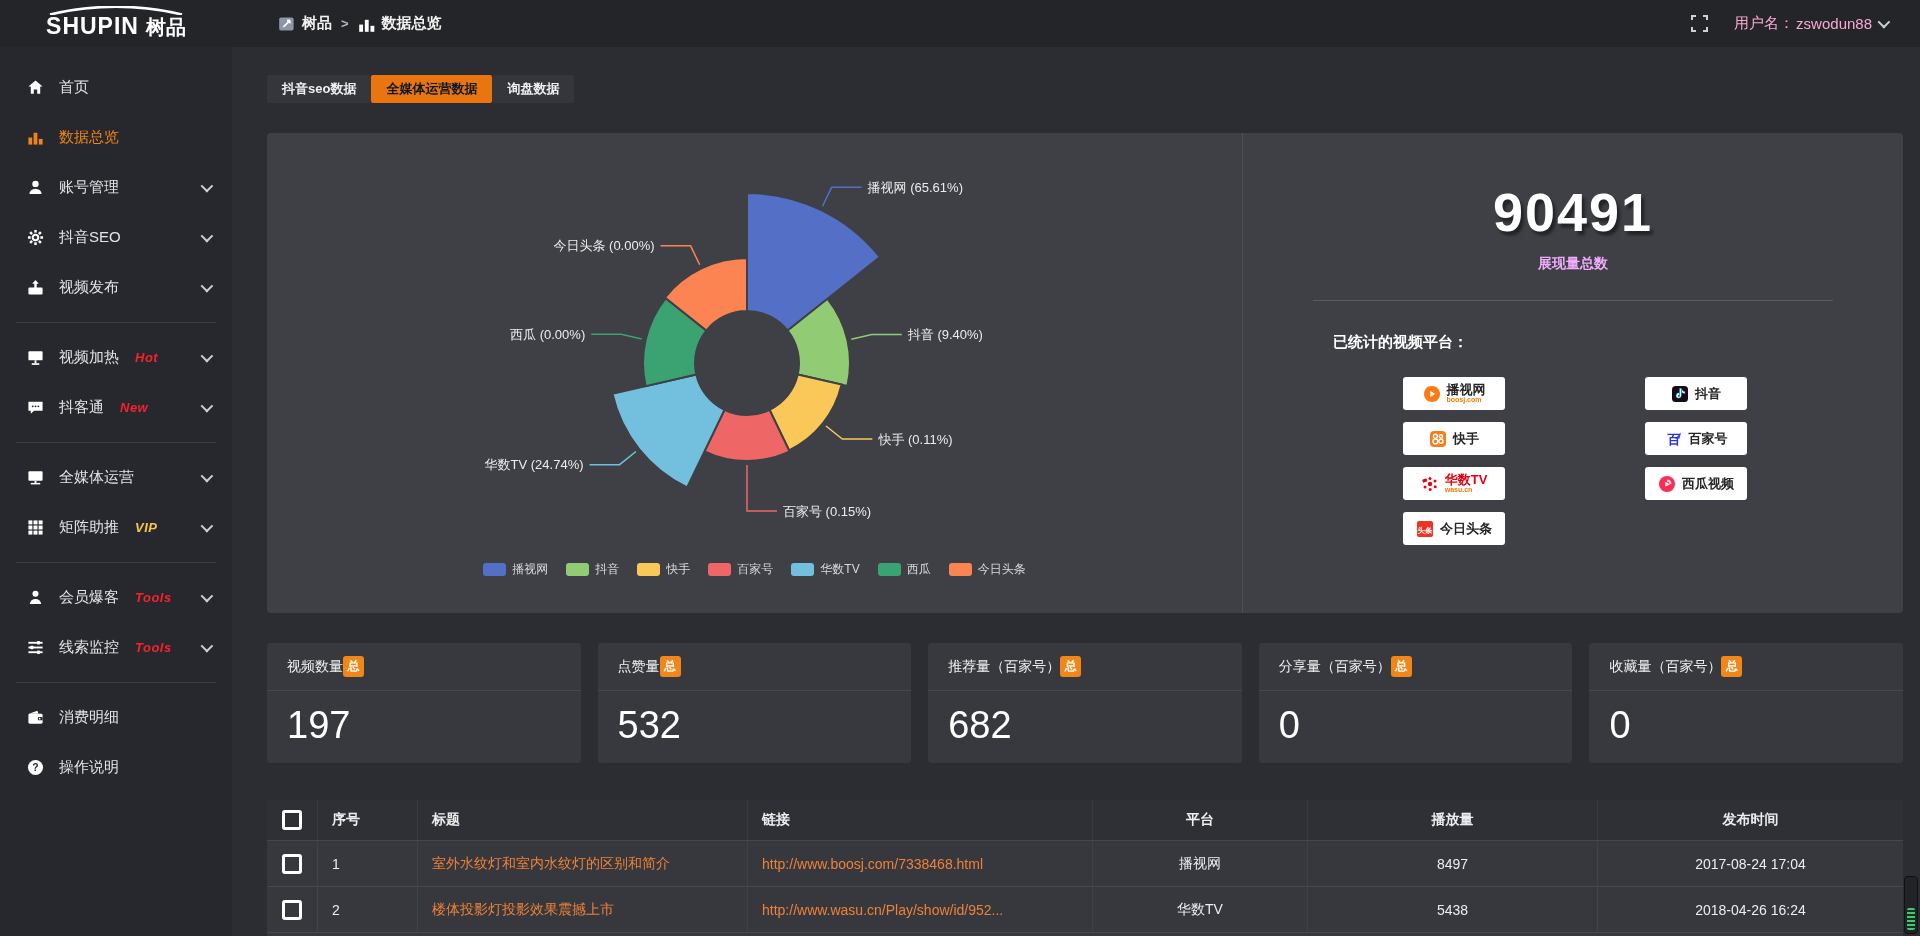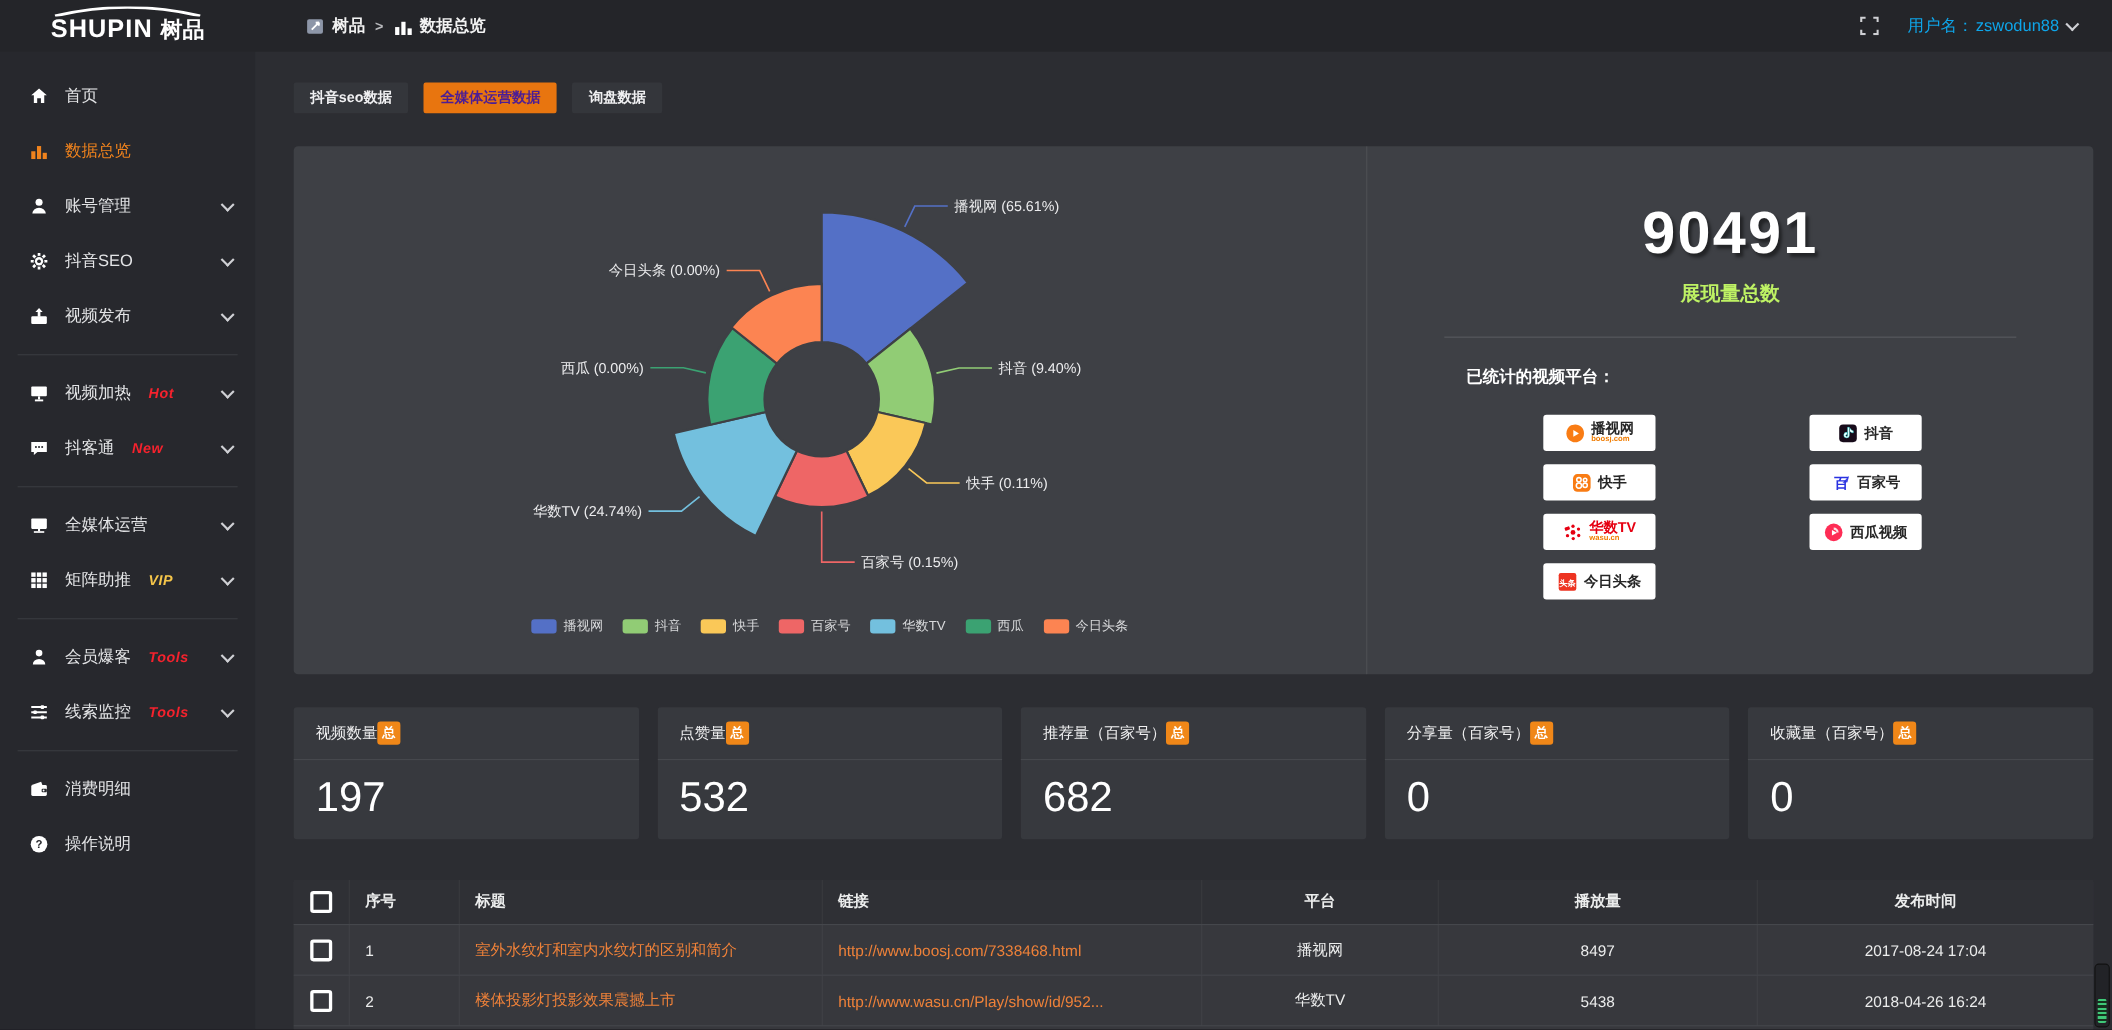--- a/index.html
+++ b/index.html
@@ -9,50 +9,50 @@
   #topbar{position:absolute;top:0;left:0;right:0;height:47px;background:#242529;display:flex;align-items:center;z-index:6;}
   #logo{width:232px;height:47px;display:flex;flex-direction:column;align-items:center;justify-content:center;}
   .logo-arc{width:138px;height:9px;margin-bottom:-2px;}
   .logo-line{display:flex;align-items:baseline;gap:7px;}
   .logo-en{font-size:23px;font-weight:bold;letter-spacing:1px;color:#fff;}
   .logo-cn{font-size:20px;font-weight:bold;color:#fff;}
   .crumbs{display:flex;align-items:center;margin-left:46px;gap:9px;font-size:15px;font-weight:bold;color:#f2f2f2;}
   .crumb{display:flex;align-items:center;gap:6px;cursor:pointer;}
   .crumb-sep{color:#b9babd;font-size:13px;font-weight:bold;}
   #topbar-right{margin-left:auto;display:flex;align-items:center;gap:26px;padding-right:33px;}
-  .username{display:flex;align-items:center;gap:6px;font-size:15px;color:#0ea5e9;cursor:pointer;}
+  .username{display:flex;align-items:center;gap:6px;font-size:15px;color:#f9a8d4;cursor:pointer;}
   .chev{display:inline-block;width:7px;height:7px;border-right:2px solid #cfd0d4;border-bottom:2px solid #cfd0d4;transform:rotate(45deg) translateY(-2px);}
   
   #sidebar{position:absolute;top:47px;left:0;width:232px;bottom:0;background:#27282d;padding-top:15px;box-sizing:border-box;}
   .side-item{position:relative;height:50px;display:flex;align-items:center;padding-left:26px;cursor:pointer;font-size:15px;color:#e3e4e6;}
   .side-item .s-icon{width:18px;height:18px;display:flex;align-items:center;justify-content:center;}
   .side-item .s-label{margin-left:15px;}
   .side-item.active{color:#f0831d;}
   .side-badge{margin-left:16px;font-size:13px;font-weight:bold;font-style:italic;color:#f5222d;letter-spacing:.5px;}
   .side-badge.gold{color:#f6c64a;}
   .side-chev{position:absolute;right:22px;top:21px;}
   .side-divider{height:1px;background:#3a3c41;margin:10px 16px 9px 16px;}
   
   #main{position:absolute;top:47px;left:232px;right:0;bottom:0;padding:28px 17px 0 35px;box-sizing:border-box;overflow:hidden;}
-  .tabs{display:flex;gap:14px;}
+  .tabs{display:flex;}
   .tab{height:28px;padding:0 15px;display:flex;align-items:center;background:#34363b;color:#f0f0f2;
        font-size:13px;font-weight:bold;border-radius:2px;cursor:pointer;}
-  .tab.active{background:#e8750f;color:#4c1d95;}
+  .tab.active{background:#e8750f;color:#0f172a;}
   
   .panel{position:relative;margin-top:30px;height:480px;background:#3e4045;border-radius:4px;}
   #rose-chart{position:absolute;left:0;top:12px;}
   #chart-legend{position:absolute;left:0;top:428px;width:975px;display:flex;justify-content:center;gap:18px;align-items:center;}
   .lg-item{display:flex;align-items:center;gap:6px;cursor:pointer;}
   .lg-swatch{width:23px;height:13px;border-radius:3px;}
   .lg-label{font-size:12px;color:#d8d9db;}
   .pie-label{font-size:13px;fill:#ececee;}
   #right-sec{position:absolute;left:975px;top:0;right:0;bottom:0;border-left:1px solid rgba(255,255,255,.08);}
   .total-num{margin-top:48px;text-align:center;font-size:54px;font-weight:bold;color:#fff;letter-spacing:2px;
              text-shadow:3px 4px 3px rgba(0,0,0,.45);}
-  .total-cap{text-align:center;margin-top:12px;font-size:18px;font-weight:bold;color:#bef264;}
+  .total-cap{text-align:center;margin-top:12px;font-size:14px;font-weight:bold;color:#f0abfc;}
   .total-divider{height:1px;background:rgba(255,255,255,.14);margin:27px 70px 0 70px;}
   .plat-label{position:absolute;top:200px;left:90px;font-size:15px;font-weight:bold;color:#fff;}
   .plat-col{position:absolute;top:244px;display:flex;flex-direction:column;gap:12px;}
   .plat-col.c1{left:160px;}
   .plat-col.c2{left:402px;}
   .plat-badge{width:102px;height:33px;background:#fff;border-radius:3px;display:flex;align-items:center;justify-content:center;gap:6px;cursor:pointer;}
   .plat-name{font-size:13px;font-weight:bold;color:#262626;line-height:13px;}
   .plat-sub{font-size:7px;font-weight:bold;color:#f07c00;line-height:8px;}
   .plat-stack{display:flex;flex-direction:column;align-items:flex-start;}
   .mini{width:18px;height:18px;flex:0 0 auto;}

